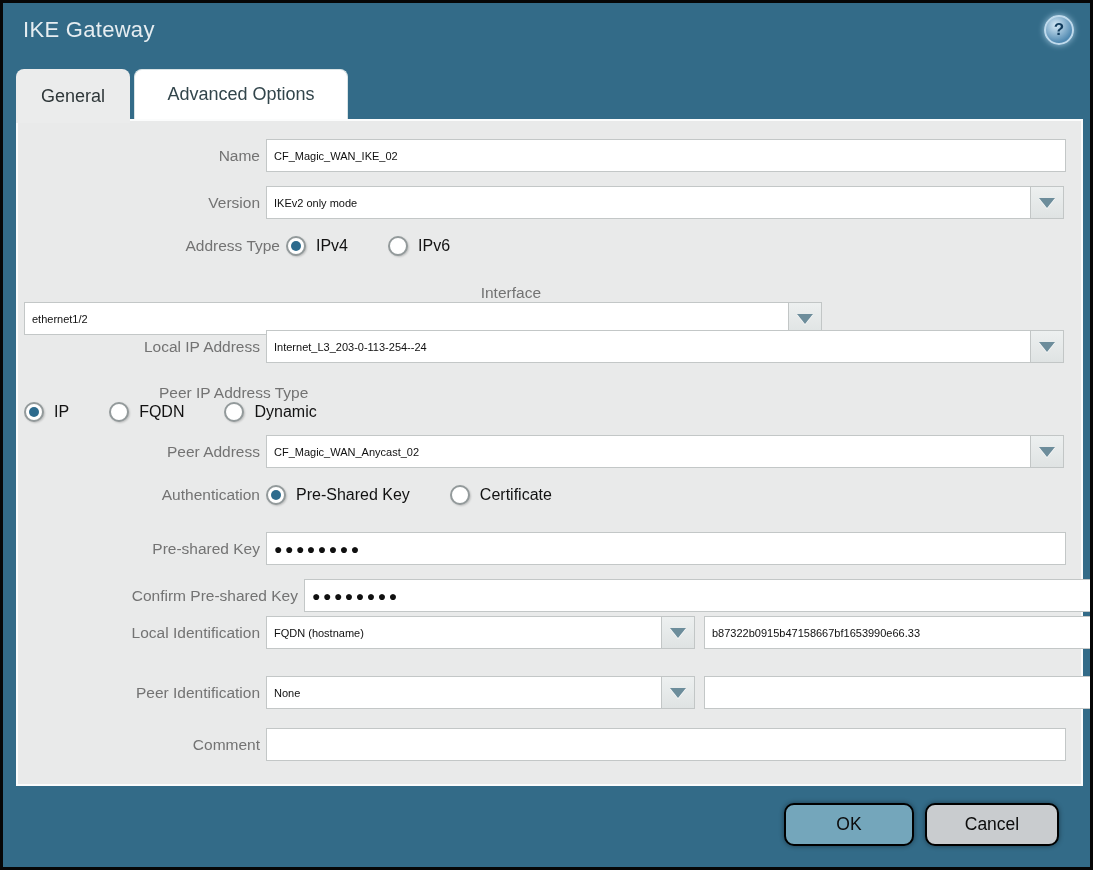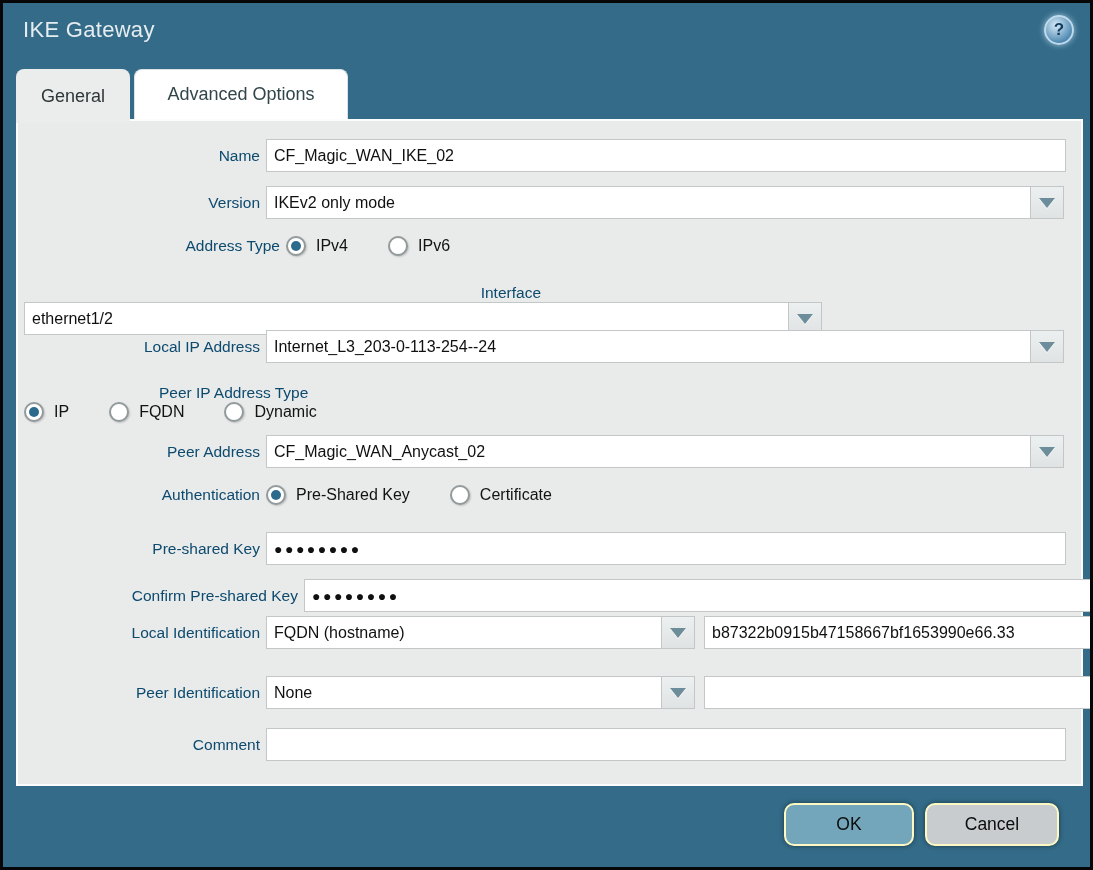--- a/index.html
+++ b/index.html
@@ -32,26 +32,26 @@
     border:1px solid #d9e3e5; border-bottom:none; z-index:1; }
 
   
   .panel {
     position:absolute; left:13px; top:116px; width:1067px; height:667px;
     background:#e9eaea; border:2px solid #fbfcfc; z-index:2;
   }
 
   .row { position:absolute; left:0; display:flex; align-items:center; height:33px; }
   .row.radios { height:26px; }
-  .lbl { width:242px; flex:none; text-align:right; font-size:15.5px; color:#0c4a6e; padding-right:0; }
+  .lbl { width:242px; flex:none; text-align:right; font-size:15.5px; color:#737373; padding-right:0; }
   .ctrl { margin-left:6px; display:flex; align-items:center; }
 
   .ti {
     height:33px; border:1px solid #c3c7c7; background:#fff; outline:none;
-    font-family:"Liberation Sans",sans-serif; font-size:16px; color:#101010;
+    font-family:"Liberation Sans",sans-serif; font-size:11px; color:#101010;
     padding:0 7px; overflow:hidden; white-space:nowrap;
   }
   .ti.full { width:800px; }
   .ti.combo { width:765px; }
   .ti.combo-half { width:396px; }
   .ti.half { width:388px; margin-left:9px; }
   .ti.pwd { letter-spacing:2.5px; font-size:14px; font-weight:bold; }
 
   .dd-btn {
     width:34px; height:33px; margin-left:-1px; cursor:pointer;
@@ -69,21 +69,21 @@
     border:2px solid #939a9b; position:relative;
     box-shadow:1px 1px 2px rgba(0,0,0,.18);
   }
   .radio.checked::after {
     content:""; position:absolute; inset:3px; border-radius:50%; background:#2d6b8d;
   }
   .radio-label { margin-left:10px; font-size:16px; color:#121212; }
 
   
   .btn {
-    position:absolute; top:800px; height:43px; border:2px solid #fef9c3; border-radius:10px;
+    position:absolute; top:800px; height:43px; border:2px solid #000000; border-radius:10px;
     display:flex; align-items:center; justify-content:center; cursor:pointer;
     font-size:17.5px; color:#0c0c0c; box-shadow:0 0 5px rgba(0,0,0,.45);
   }
   .btn-ok { left:781px; width:130px; background:#74a6bb; }
   .btn-cancel { left:922px; width:134px; background:#c9cccf; }
 
   
   .r-name    { top:18px; }
   .r-version { top:65px; }
   .r-addrtype{ top:112px;padding-left:20px; }

